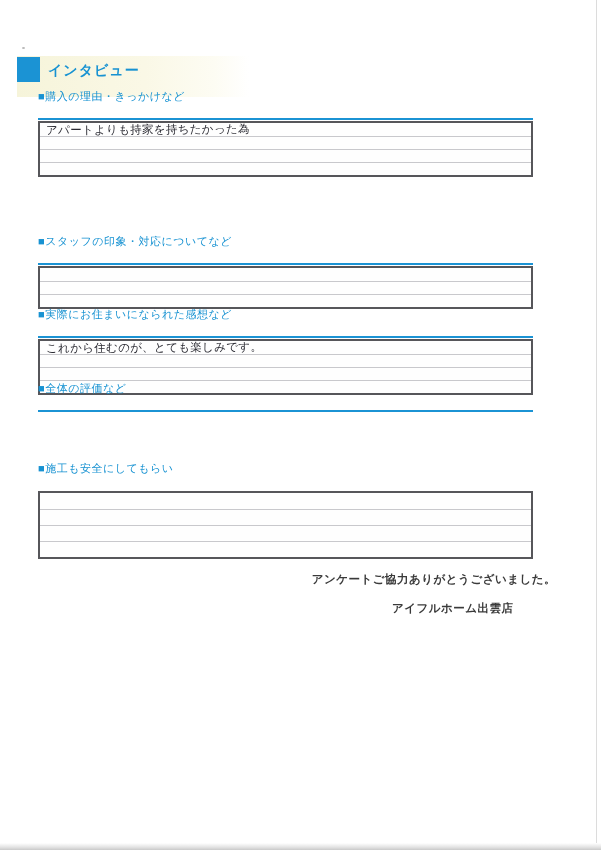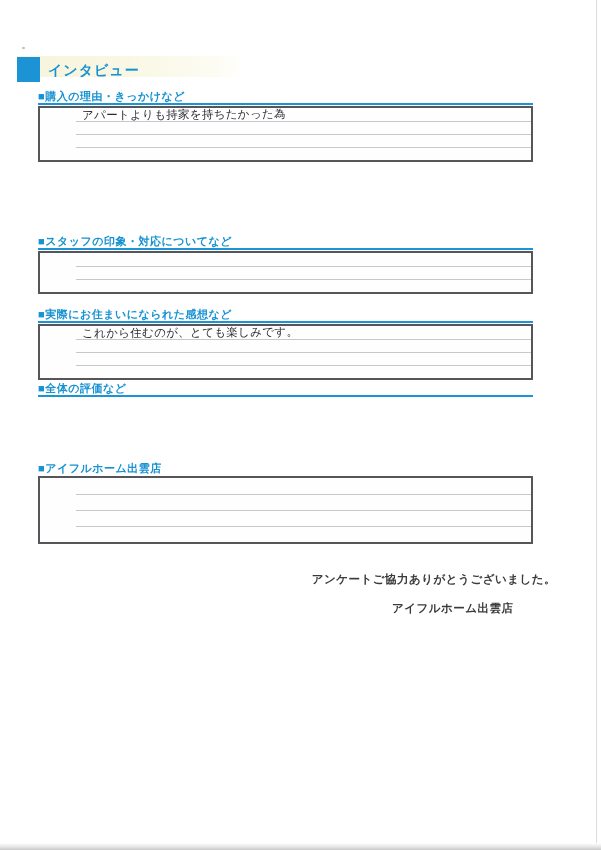--- a/index.html
+++ b/index.html
@@ -22,54 +22,53 @@
   .edge-bottom{
     position:absolute;left:0;top:843px;width:601px;height:7px;
     background:linear-gradient(to bottom,#ffffff 0%,#e3e3e3 60%,#c9c9c9 100%);
   }
   .speck{
     position:absolute;left:22px;top:47px;width:3px;height:2px;
     background:#b9b9b9;border-radius:50%;
   }
   
   .header-band{
-    position:absolute;left:17px;top:56px;width:200px;height:21px;
+    position:absolute;left:17px;top:56px;width:200px;height:41px;
     background:linear-gradient(to right,#f6f4da 0%,#faf8e6 55%,#fdfcf3 85%,#ffffff 100%);
     padding-left:32px;
   }
   .header-square{
     position:absolute;left:0;top:1px;width:23px;height:25px;
     background:#1b93d4;
   }
   .header-title{
     position:absolute;left:31px;top:0;height:28px;line-height:28px;
     color:#1792d2;font-weight:bold;font-size:14px;letter-spacing:1px;
     white-space:nowrap;
   }
   
   .qa{
     position:absolute;left:38px;width:495px;
   }
   .qa-title{
-    font-size:11px;font-weight:bold;color:#1792d2;
+    font-size:11px;font-weight:normal;color:#1792d2;
     letter-spacing:0.5px;line-height:12px;
-    padding-bottom:1px;margin-bottom:1px;
+    padding-bottom:16px;margin-bottom:1px;
     white-space:nowrap;
   }
   .qa.underlined .qa-title{
     border-bottom:2px solid #1b93d4;
   }
   .qa-box{
     border:2px solid #56565a;
     background:#fefefe;
   }
   .row{
     height:13px;box-sizing:border-box;
     position:relative;
-    margin-left:36px;
   }
   .row + .row{border-top:1px solid #c8c8cc;}
   .qa.tall .row{height:16px;}
   .hand{
     position:absolute;left:6px;top:0;
     font-size:11.5px;line-height:14px;
     color:#2b2b33;
     white-space:nowrap;
     transform:rotate(-0.4deg);
     transform-origin:left center;
@@ -139,21 +138,21 @@
       <div class="row"></div>
       <div class="row"></div>
     </div>
   </div>
 
   <div class="qa s5 underlined">
     <div class="qa-title">■全体の評価など</div>
   </div>
 
   <div class="qa s6 tall">
-    <div class="qa-title">■アイフルホーム出雲店</div>
+    <div class="qa-title">■施工も安全にしてもらい</div>
     <div class="qa-box">
       <div class="row">
         <span class="hand"></span>
       </div>
       <div class="row"></div>
       <div class="row"></div>
       <div class="row"></div>
     </div>
   </div>
 

